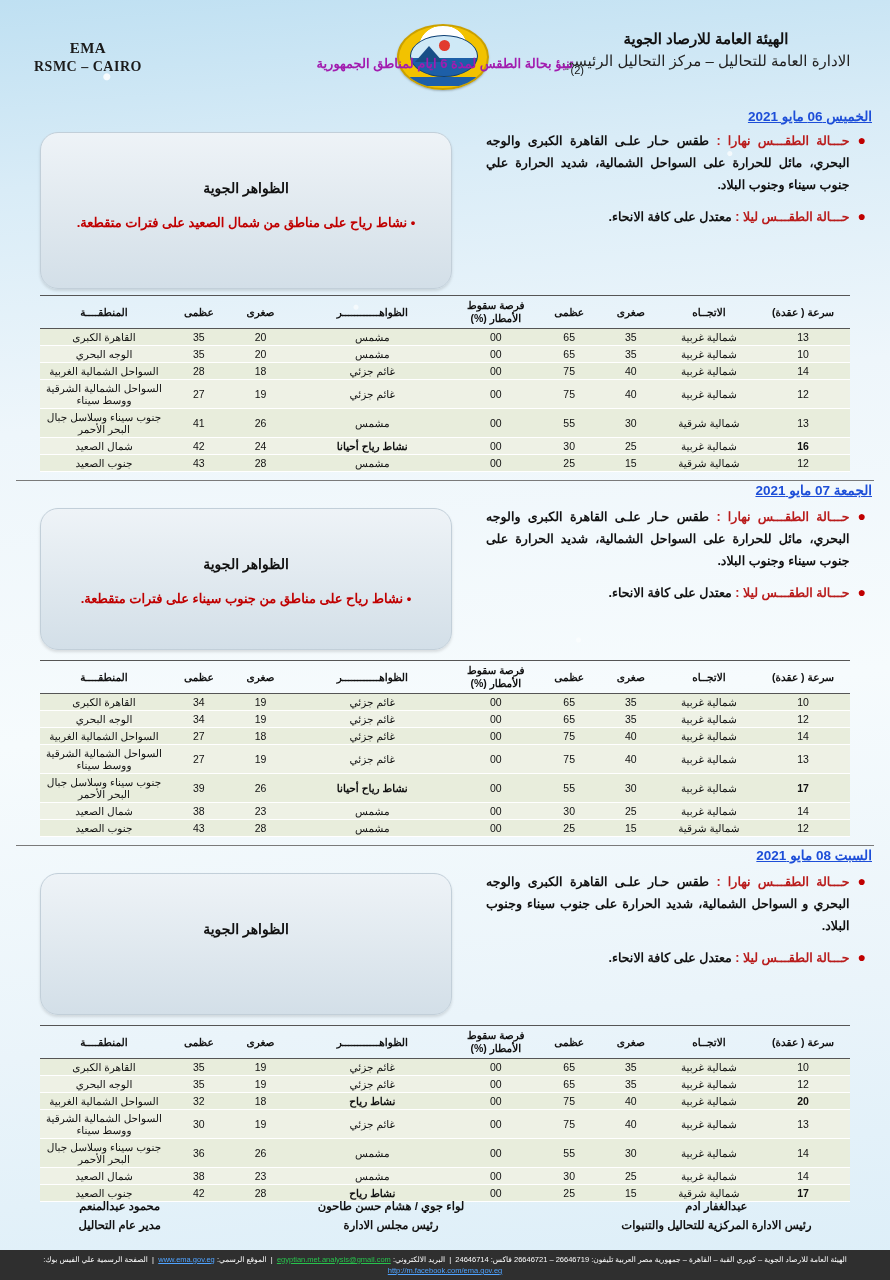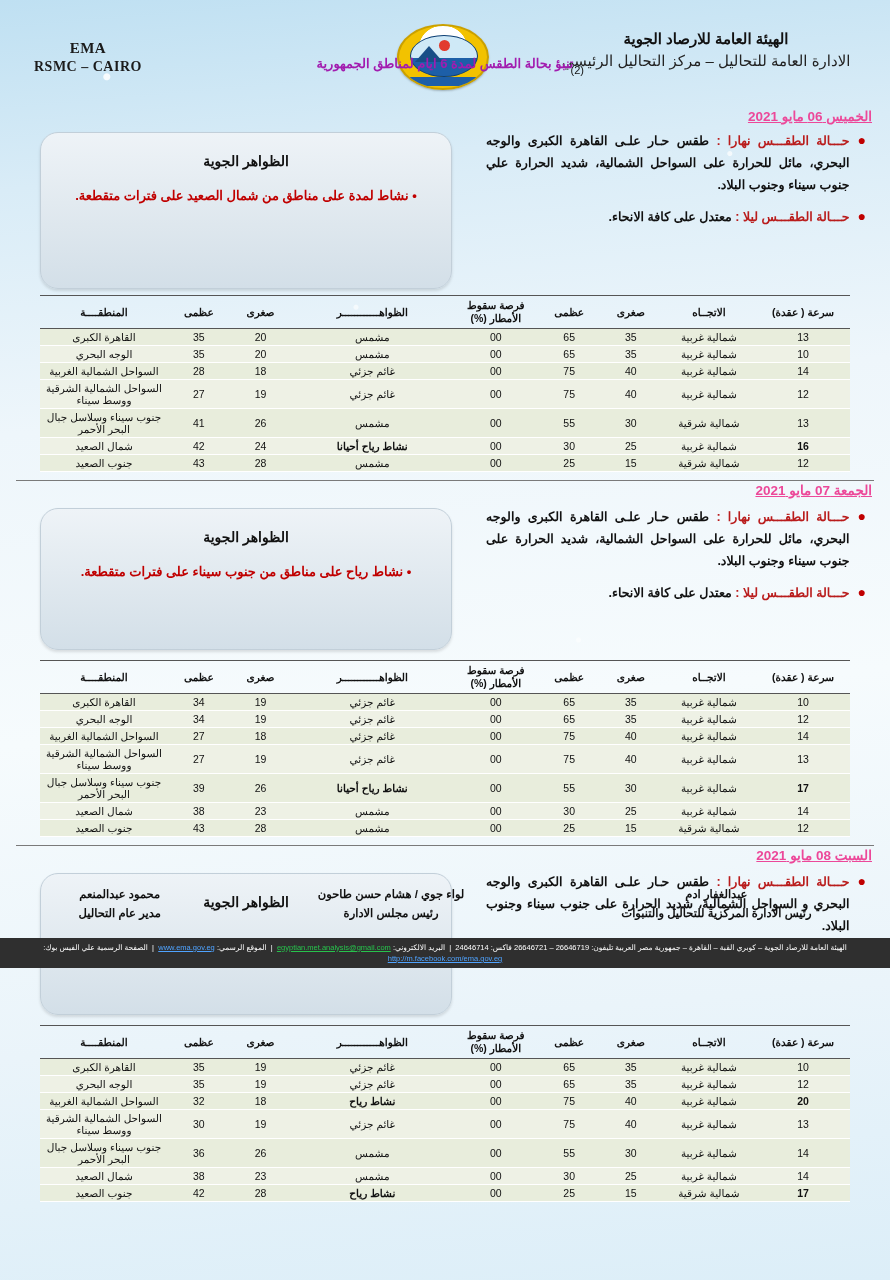--- a/index.html
+++ b/index.html
@@ -9,21 +9,21 @@
     background:
       radial-gradient(circle at 12% 6%, rgba(255,255,255,.85) 0 3px, transparent 4px),
       radial-gradient(circle at 82% 12%, rgba(255,255,255,.7) 0 2px, transparent 3px),
       radial-gradient(circle at 40% 24%, rgba(255,255,255,.6) 0 2px, transparent 3px),
       radial-gradient(circle at 65% 50%, rgba(255,255,255,.55) 0 2px, transparent 3px),
       radial-gradient(circle at 20% 70%, rgba(255,255,255,.5) 0 2px, transparent 3px),
       linear-gradient(175deg,#bfe0f2 0%,#d9ecf7 14%,#eef6fb 32%,#f6fbfd 55%,#eaf4fa 78%,#dceef8 100%);
     overflow:hidden;
     position:relative;
   }
-  .page{position:relative;width:890px;height:968px;}
+  .page{position:relative;width:890px;height:1280px;}
 
   
   .header{position:relative;height:96px;}
   .ema-left{position:absolute;right:auto;left:34px;top:40px;text-align:center;color:#1b1b1b;}
   .ema-left .l1{font-family:"Liberation Serif",serif;font-weight:bold;font-size:15px;letter-spacing:.5px;}
   .ema-left .l2{font-family:"Liberation Serif",serif;font-weight:bold;font-size:14px;letter-spacing:.5px;margin-top:2px;}
 
   .org{position:absolute;right:34px;top:30px;text-align:center;width:300px;}
   .org .t1{font-size:15px;font-weight:bold;color:#111;}
   .org .t2{font-size:15px;color:#222;margin-top:4px;}
@@ -42,29 +42,29 @@
     border:1px solid #0c3f74;
   }
   .logo .mtn{position:absolute;left:16px;top:20px;width:0;height:0;border-left:14px solid transparent;border-right:14px solid transparent;border-bottom:16px solid #184e87;}
   .logo .sun{position:absolute;left:40px;top:14px;width:11px;height:11px;border-radius:50%;background:#e23b2e;}
   .logo .band{position:absolute;left:4px;bottom:2px;width:80px;height:9px;background:#1d5fa8;border-radius:0 0 40px 40px;}
 
   .title-center{position:absolute;left:0;right:0;top:56px;text-align:center;font-size:13px;font-weight:bold;color:#a21caf;}
   .headline{position:absolute;left:0;right:0;top:92px;text-align:center;font-size:14px;font-weight:bold;color:#c00000;}
 
   
-  .day-date{position:absolute;right:18px;font-size:13.5px;font-weight:bold;color:#ec4899;text-decoration:underline;}
+  .day-date{position:absolute;right:18px;font-size:13.5px;font-weight:bold;color:#1d4ed8;text-decoration:underline;}
   .rule{position:absolute;left:16px;right:16px;border-top:1px solid #7a7a7a;}
 
   .phen-box{
     position:absolute;left:40px;width:410px;
     background:linear-gradient(#eef3f7 0%,#e2eaf0 45%,#d3dfe8 100%);
     border-radius:18px;border:1px solid #c2cfd9;box-shadow:0 2px 3px rgba(0,0,0,.12);
   }
-  .phen-title{text-align:center;font-size:14px;font-weight:bold;color:#111;padding-top:20px;}
+  .phen-title{text-align:center;font-size:14px;font-weight:bold;color:#111;padding-top:20px;margin-top:27px;}
   .phen-text{color:#c00000;font-size:13px;font-weight:bold;text-align:center;padding:16px 22px 0 22px;line-height:1.7;}
 
   .state-list{position:absolute;right:24px;width:380px;}
   .state-item{display:flex;align-items:flex-start;gap:8px;margin-bottom:10px;}
   .bullet{color:#c00000;font-size:14px;line-height:1.2;flex:0 0 auto;padding-top:2px;}
   .state-text{font-size:12.6px;color:#111;line-height:1.75;text-align:justify;font-weight:bold;}
   .state-text .lbl{color:#b91c1c;}
   .state-text.night{text-align:center;}
 
   
@@ -133,21 +133,21 @@
     </div>
     <div class="state-item">
       <span class="bullet">●</span>
       <div class="state-text night"><span class="lbl">حـــالة الطقـــس ليلا :</span>
         <span>معتدل على كافة الانحاء.</span></div>
     </div>
   </div>
 
   <div class="phen-box" style="top:132px;height:155px;">
     <div class="phen-title">الظواهر الجوية</div>
-    <div class="phen-text">• نشاط لمدة على مناطق من شمال الصعيد على فترات متقطعة.</div>
+    <div class="phen-text">• نشاط رياح على مناطق من شمال الصعيد على فترات متقطعة.</div>
   </div>
 
   <table class="wx" style="top:295px;">
     <thead>
         <tr class="thead-wrap">
       <th style="width:95px;"><span>سرعة ( عقدة)</span></th>
       <th style="width:95px;"><span>الاتجــاه</span></th>
       <th style="width:60px;"><span>صغرى</span></th>
       <th style="width:60px;"><span>عظمى</span></th>
       <th style="width:85px;"><span>فرصة سقوط الأمطار (%)</span></th>

